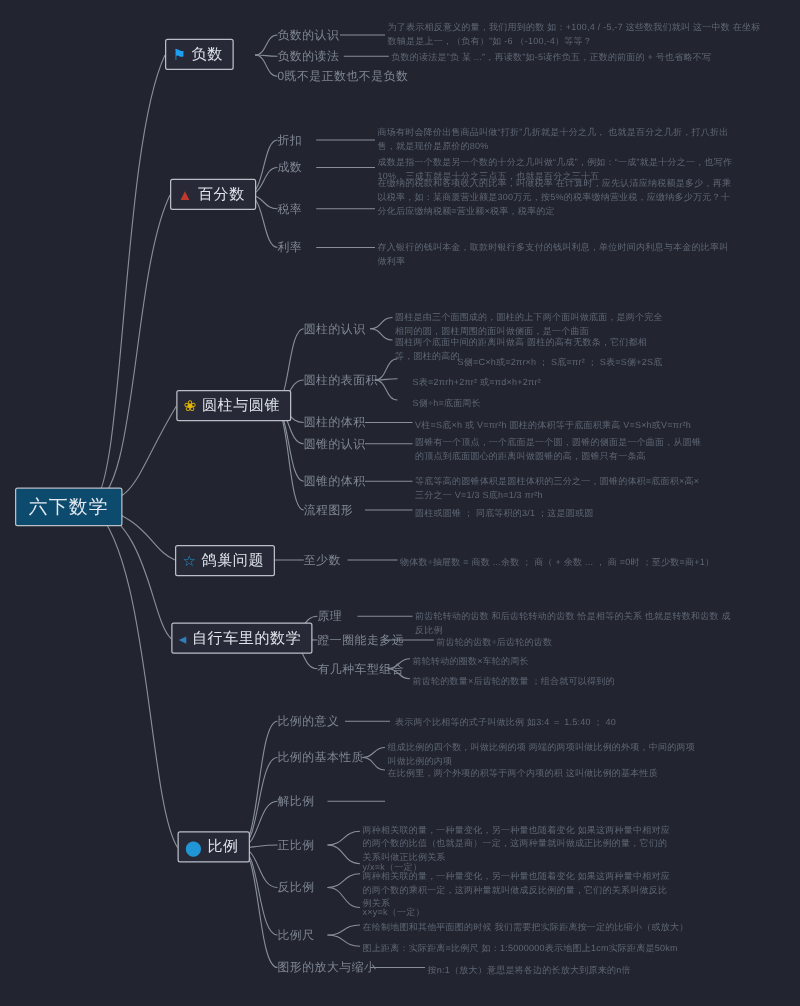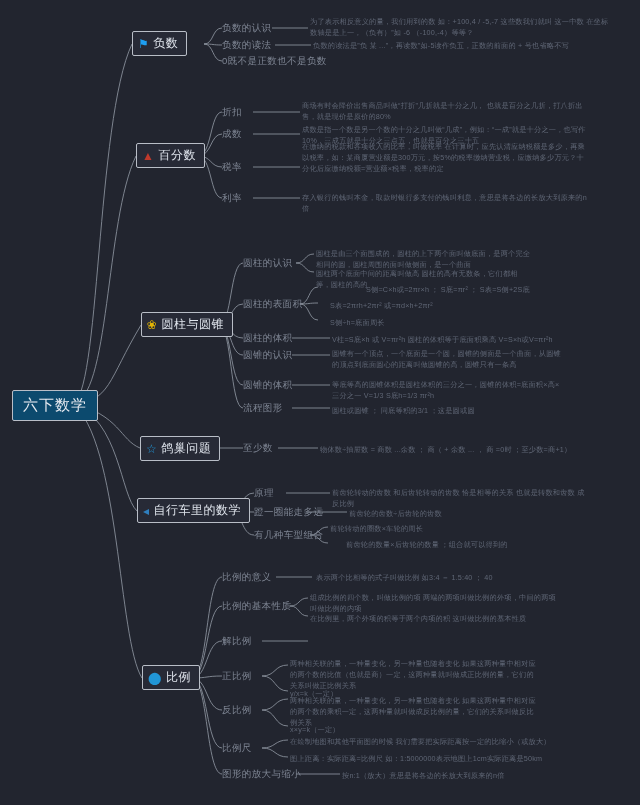--- a/index.html
+++ b/index.html
@@ -169,21 +169,21 @@
     <span class="ic ic-tri">▲</span>
     <span>百分数</span>
   </div>
   <div class="node sub" style="left:222px;top:106px;">折扣</div>
   <div class="node sub" style="left:222px;top:128px;">成数</div>
   <div class="node sub" style="left:222px;top:161px;">税率</div>
   <div class="node sub" style="left:222px;top:192px;">利率</div>
   <div class="node det w4" style="left:302px;top:100px;">商场有时会降价出售商品叫做“打折”几折就是十分之几， 也就是百分之几折，打八折出售，就是现价是原价的80%</div>
   <div class="node det w4" style="left:302px;top:124px;">成数是指一个数是另一个数的十分之几叫做“几成”，例如：“一成”就是十分之一，也写作10%，三成五就是十分之三点五，也就是百分之三十五</div>
   <div class="node det w4" style="left:302px;top:141px;">在缴纳的税款和各项收入的比率，叫做税率 在计算时，应先认清应纳税额是多少，再乘以税率，如：某商厦营业额是300万元，按5%的税率缴纳营业税，应缴纳多少万元？十分化后应缴纳税额=营业额×税率，税率的定</div>
-  <div class="node det w4" style="left:302px;top:192px;">存入银行的钱叫本金，取款时银行多支付的钱叫利息，意思是将各边的长放大到原来的n倍</div>
+  <div class="node det w4" style="left:302px;top:192px;">存入银行的钱叫本金，取款时银行多支付的钱叫利息，单位时间内利息与本金的比率叫做利率</div>
 
   <div class="node main" style="left:141px;top:312px;">
     <span class="ic ic-medal">❀</span>
     <span>圆柱与圆锥</span>
   </div>
   <div class="node sub" style="left:243px;top:257px;">圆柱的认识</div>
   <div class="node sub" style="left:243px;top:298px;">圆柱的表面积</div>
   <div class="node sub" style="left:243px;top:332px;">圆柱的体积</div>
   <div class="node sub" style="left:243px;top:349px;">圆锥的认识</div>
   <div class="node sub" style="left:243px;top:379px;">圆锥的体积</div>
@@ -208,21 +208,21 @@
   <div class="node main" style="left:137px;top:498px;">
     <span class="ic ic-plane">◂</span>
     <span>自行车里的数学</span>
   </div>
   <div class="node sub" style="left:254px;top:487px;">原理</div>
   <div class="node sub" style="left:254px;top:506px;">蹬一圈能走多远</div>
   <div class="node sub" style="left:254px;top:529px;">有几种车型组合</div>
   <div class="node det w6" style="left:332px;top:487px;">前齿轮转动的齿数 和后齿轮转动的齿数 恰是相等的关系 也就是转数和齿数 成反比例</div>
   <div class="node det short" style="left:349px;top:508px;">前齿轮的齿数÷后齿轮的齿数</div>
   <div class="node det short" style="left:330px;top:523px;">前轮转动的圈数×车轮的周长</div>
-  <div class="node det short" style="left:330px;top:539px;margin-left:16px;">前齿轮的数量×后齿轮的数量 ；组合就可以得到的</div>
+  <div class="node det short" style="left:330px;top:539px;">前齿轮的数量×后齿轮的数量 ；组合就可以得到的</div>
 
   <div class="node main" style="left:142px;top:665px;">
     <span class="ic ic-fire">⬤</span>
     <span>比例</span>
   </div>
   <div class="node sub" style="left:222px;top:571px;">比例的意义</div>
   <div class="node sub" style="left:222px;top:600px;">比例的基本性质</div>
   <div class="node sub" style="left:222px;top:635px;">解比例</div>
   <div class="node sub" style="left:222px;top:670px;">正比例</div>
   <div class="node sub" style="left:222px;top:704px;">反比例</div>

